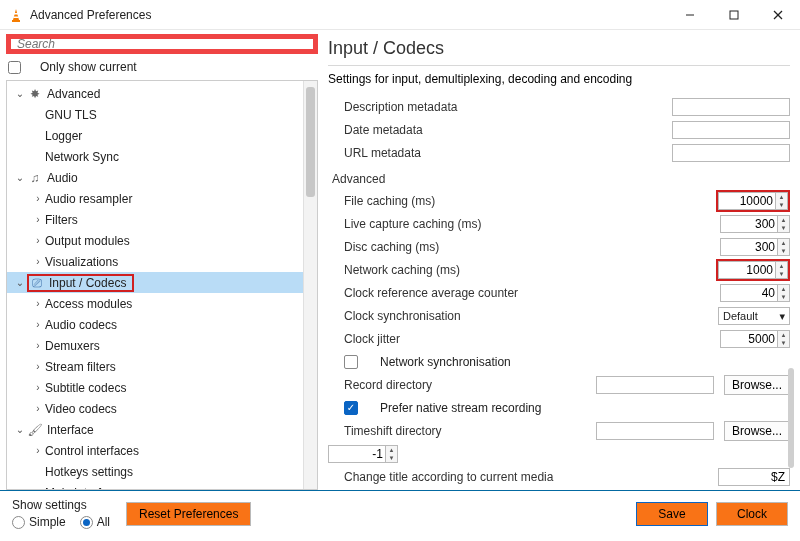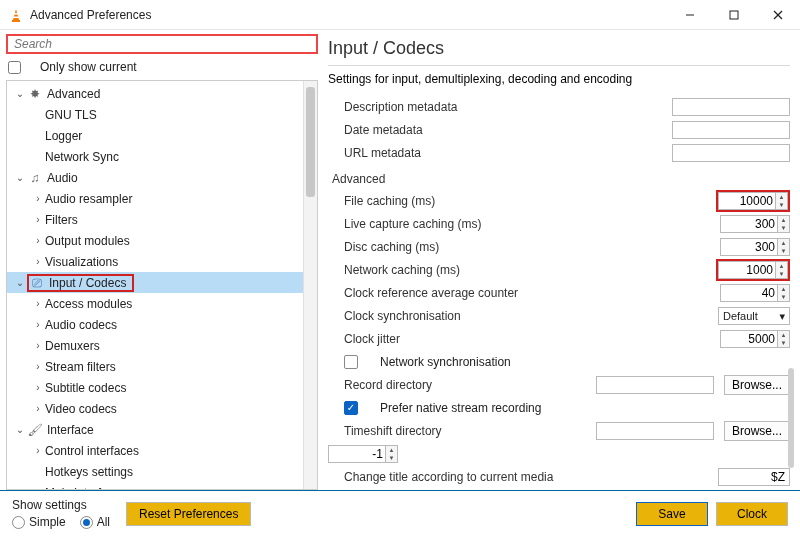--- a/index.html
+++ b/index.html
@@ -42,21 +42,21 @@
   }
   .left-col {
     width: 312px;
     display:flex;
     flex-direction:column;
     gap:4px;
   }
   .search-input {
     width: 100%;
     height: 20px;
-    border: 2px solid #ef4444;
+    border: 5px solid #ef4444;
     padding: 0 6px;
     font-size: 12px;
     font-style: italic;
     color:#888;
   }
   .only-cur {
     display:flex;align-items:center;gap:19px;
     padding: 2px 0 2px 2px;
   }
   .only-cur input { width:13px;height:13px;}
@@ -195,21 +195,21 @@
     align-items:center;
     padding:0 12px;
     gap:8px;
   }
   .radio { width:13px;height:13px;border:1px solid #888;border-radius:50%;display:inline-flex;align-items:center;justify-content:center;}
   .radio.on::after{content:"";width:7px;height:7px;border-radius:50%;background:#0a64c3;}
   .show-block { display:flex;flex-direction:column;gap:3px; }
   .show-row { display:flex;align-items:center;gap:4px; }
   .btn {
     height:24px;min-width:72px;
-    border:1px solid #b9b9b9;background:#eab308;
+    border:1px solid #b9b9b9;background:#f97316;
     font-size:12px;padding:0 12px;
   }
   .btn.primary { border-color:#0a64c3;text-align:center; }
   .txt-small { width:60px;height:18px;border:1px solid #b9b9b9;text-align:right;padding-right:4px;font-size:12px;}
 </style>
 </head>
 <body>
 
 <div class="titlebar">
   <span class="app-icon">

